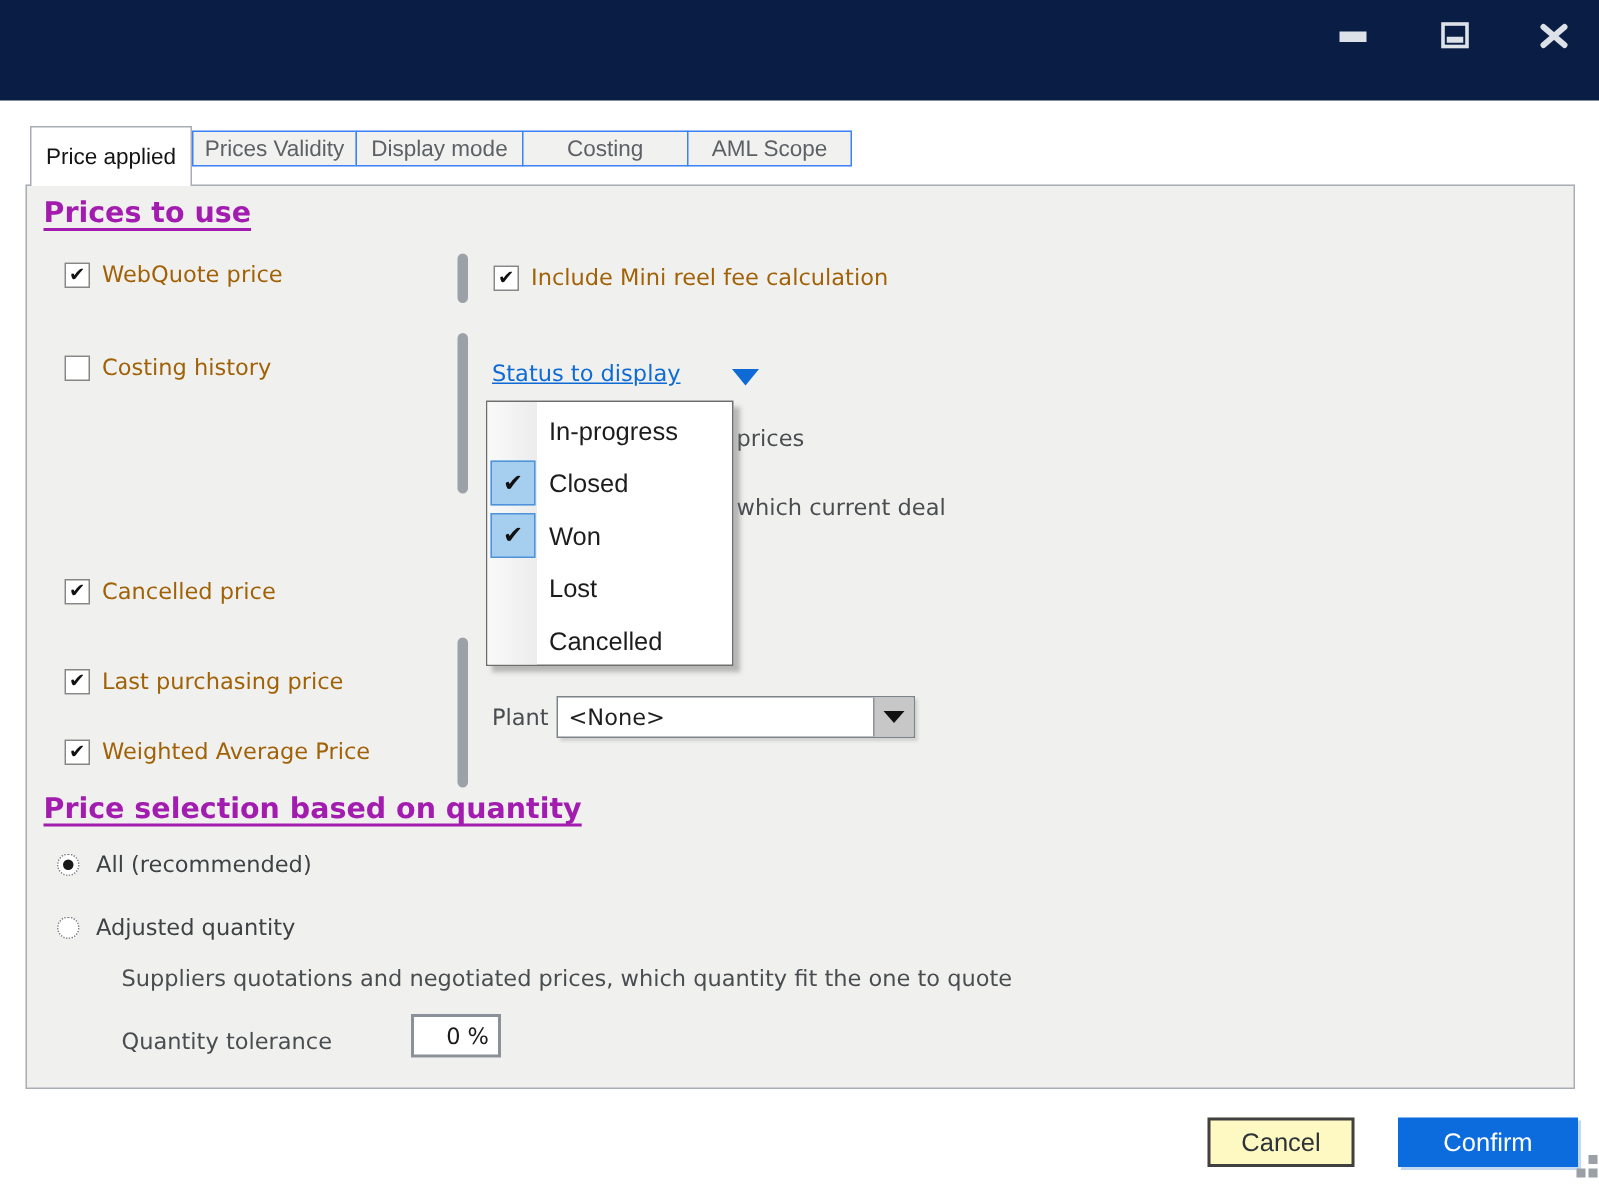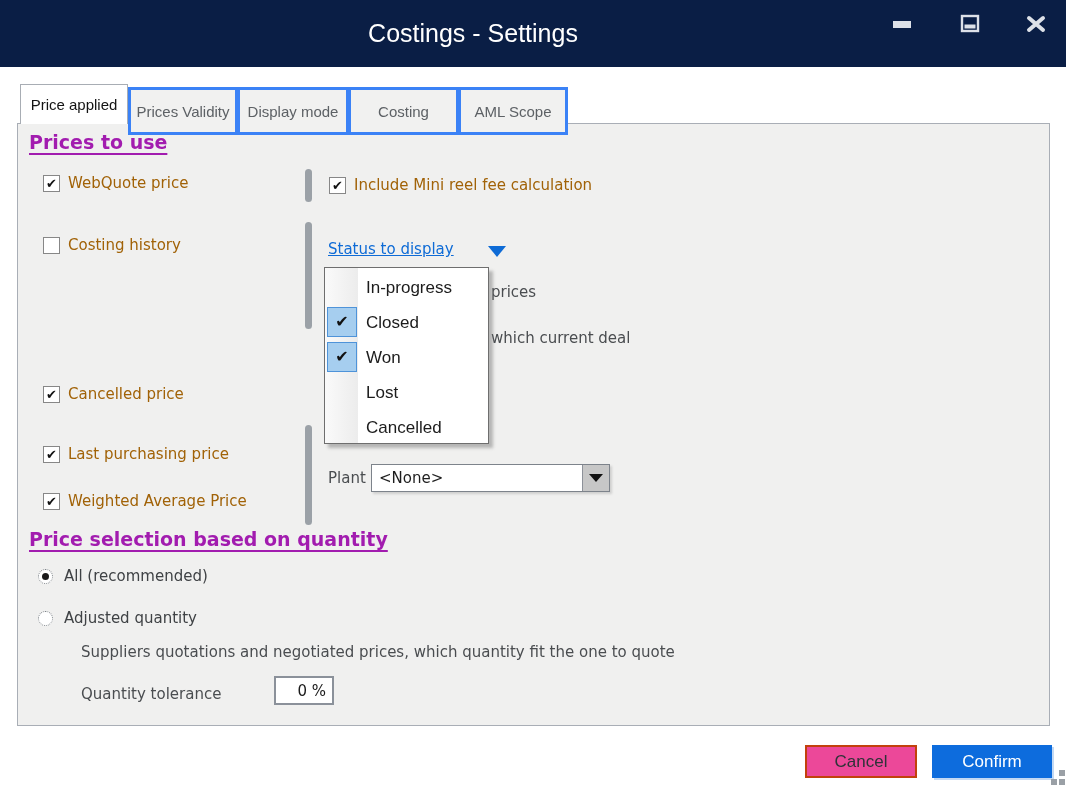--- a/index.html
+++ b/index.html
@@ -8,22 +8,22 @@
 
   
   .titlebar{position:absolute;left:0;top:0;width:1066px;height:67px;background:#0a1e45;}
   .title{position:absolute;left:0;right:120px;top:0;height:67px;line-height:67px;
          text-align:center;color:#ffffff;font-size:25px;
          font-family:"Liberation Sans",sans-serif;}
   .winbtn{position:absolute;top:6px;width:36px;height:36px;display:flex;align-items:center;
           justify-content:center;cursor:pointer;background:transparent;border:none;}
 
   
-  .tab{position:absolute;top:87px;height:48px;box-sizing:border-box;
-       background:#f1f1f0;border:3px solid #3b82f6;color:#5d6165;
+  .tab{position:absolute;top:87px;height:24px;box-sizing:border-box;
+       background:#f1f1f0;border:1px solid #3b82f6;color:#5d6165;
        font-family:"Liberation Sans",sans-serif;font-size:15px;
        display:flex;align-items:center;justify-content:center;z-index:2;cursor:pointer;}
   .tab.active{top:84px;height:40px;background:#ffffff;color:#141414;
        border:1px solid #a8adb4;border-bottom:none;z-index:4;}
 
   
   .panel{position:absolute;left:17px;top:123px;width:1033px;height:603px;box-sizing:border-box;
          background:#f0f0ef;border:1px solid #a9aeb6;z-index:1;}
   .heading{position:absolute;font-size:19px;font-weight:bold;color:#a21caf;
            text-decoration:underline;text-decoration-thickness:2px;text-underline-offset:4px;}
@@ -86,33 +86,32 @@
   .desc{position:absolute;left:63px;top:519px;font-size:15px;color:#4a4d50;white-space:nowrap;}
   .qty-label{position:absolute;left:63px;top:561px;font-size:15px;color:#4a4d50;}
   .qty-input{position:absolute;left:256px;top:552px;width:60px;height:29px;box-sizing:border-box;
              border:2px solid #8b919a;background:#fff;font-size:15px;color:#1a1a1a;
              text-align:right;padding-right:6px;font-family:"DejaVu Sans",sans-serif;}
 
   
   .btn{position:absolute;top:745px;height:33px;box-sizing:border-box;cursor:pointer;
        font-family:"Liberation Sans",sans-serif;font-size:17px;
        display:flex;align-items:center;justify-content:center;}
-  .btn-cancel{left:805px;width:112px;background:#ec4899;border:2px solid #c2410c;color:#2e3338;}
+  .btn-cancel{left:805px;width:98px;background:#fef9c3;border:2px solid #404040;color:#2e3338;}
   .btn-confirm{left:932px;width:120px;background:#0d6cdd;border:none;color:#ffffff;
                box-shadow:2px 2px 0 #c3d9f3;}
 
   .grip-dot{position:absolute;width:6px;height:6px;background:#9aa0a6;}
 </style>
 </head>
 <body>
 
 <div class="window">
 
   <div class="titlebar">
-    <div class="title">Costings - Settings</div>
     <button class="winbtn" style="left:884px;">
       <svg width="20" height="20" viewBox="0 0 20 20">
         <rect x="1" y="7" width="18" height="7" fill="#dde1e8"></rect>
       </svg>
     </button>
     <button class="winbtn" style="left:952px;">
       <svg width="20" height="20" viewBox="0 0 20 20">
         <rect x="2" y="2" width="16" height="15" fill="none" stroke="#dde1e8" stroke-width="2.4"></rect>
         <rect x="4.5" y="10.5" width="11" height="4" fill="#dde1e8"></rect>
       </svg>

